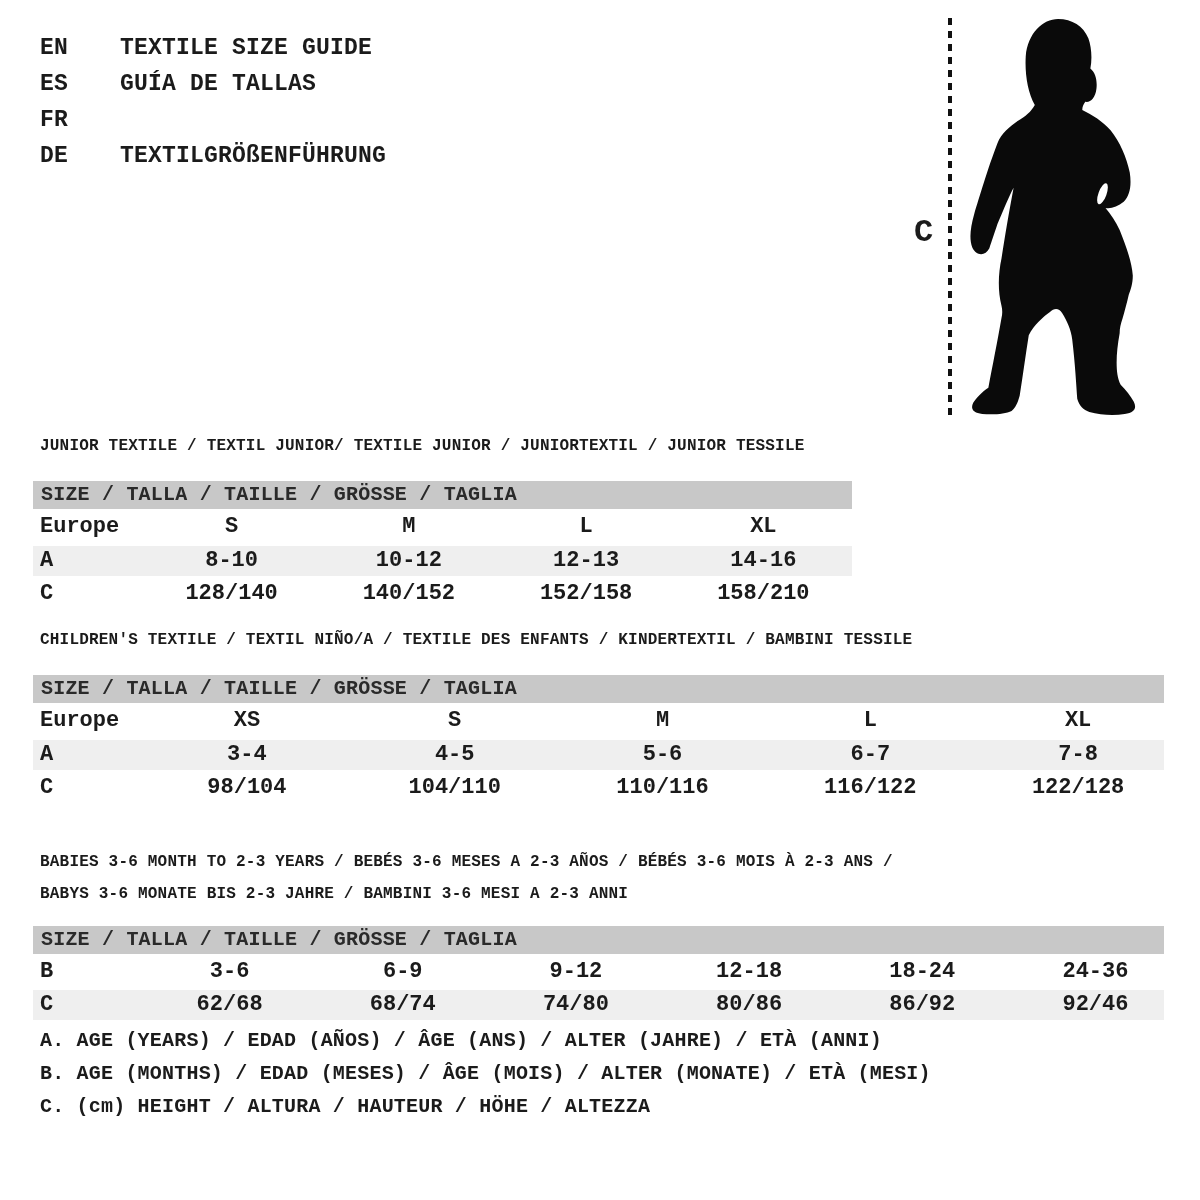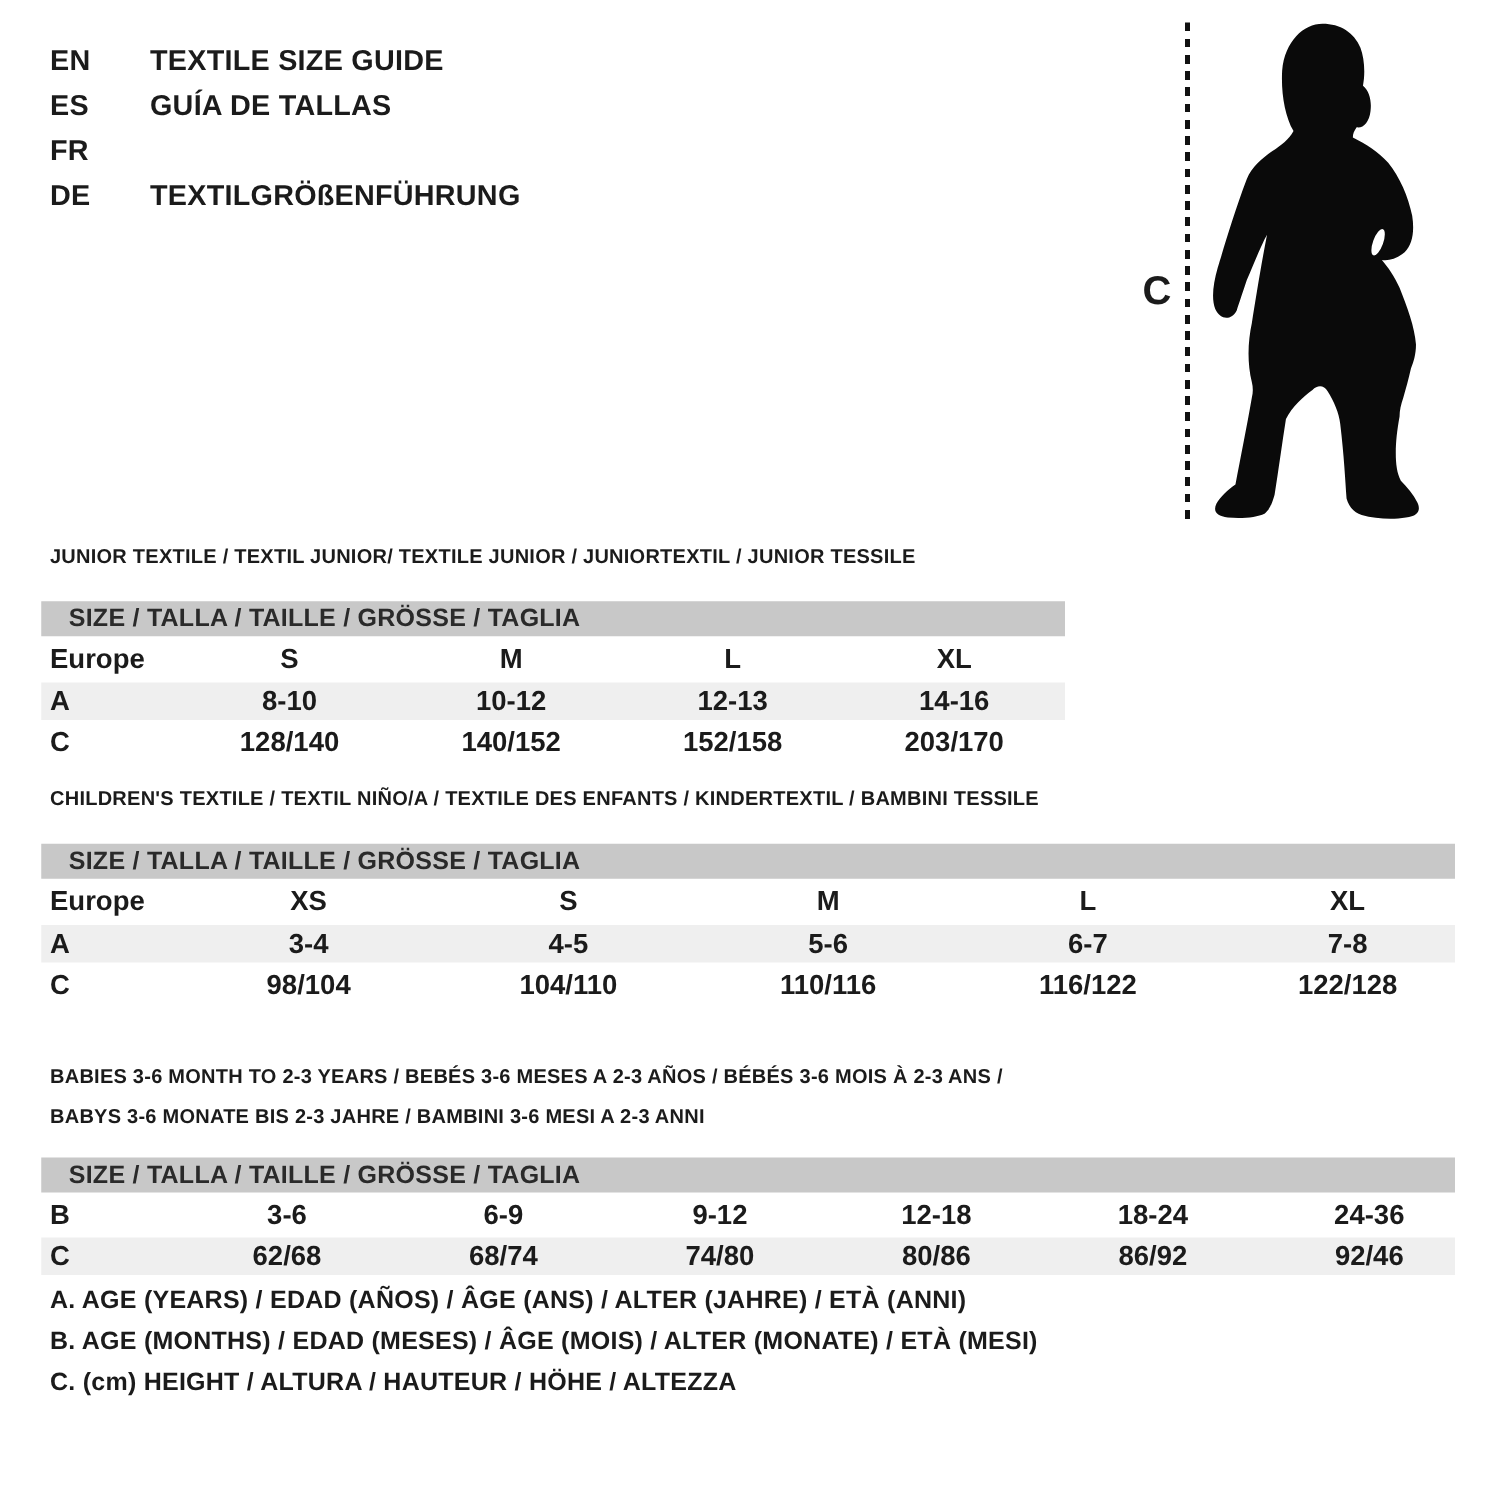--- a/index.html
+++ b/index.html
@@ -1,19 +1,19 @@
 <!DOCTYPE html>
 <html><head>
 <meta charset="utf-8">
 <style>
   html,body { margin:0; padding:0; background:#ffffff; }
   .canvas {
     position:relative; width:1164px; height:1200px;
     background:var(--bg,#fff);
-    font-family:Liberation Sans, sans-serif;
+    font-family:Liberation Mono, monospace;
     font-weight:bold;
     color:var(--text,#1b1b1b);
     overflow:hidden;
   }
 
   
   .lang-header { position:absolute; left:40px; top:30px; }
   .lang-row  { display:flex; line-height:36px; font-size:23px; letter-spacing:.2px; }
   .lang-code { width:80px; flex:0 0 80px; }
 
@@ -31,21 +31,21 @@
   .sec-children { top:624px; }
   .sec-babies   { top:846px; }
   .sec-title { font-size:16px; line-height:32px; letter-spacing:.2px; white-space:nowrap; }
 
   .table { position:absolute; left:-7px; top:51px; }
   .sec-junior   .table { width:819px; }
   .sec-children .table { width:1149px; }
   .sec-babies   .table { width:1149px; top:80px; }
 
   .size-bar {
-    height:28px; line-height:28px; margin-bottom:3px; padding-left:22px;
+    height:28px; line-height:28px; margin-bottom:3px; padding-left:8px;
     background:var(--bar,#c8c8c8); font-size:20px; color:#2a2a2a;
     letter-spacing:.2px;
   }
   .trow { display:flex; height:30px; line-height:30px; font-size:22px; margin-bottom:3px; }
   .trow.head { margin-bottom:4px; }
   .trow.shaded { background:var(--shade,#efefef); }
   .tlabel { flex:0 0 110px; width:110px; padding-left:7px; box-sizing:border-box; }
   .tcell  { flex:1; text-align:center; }
 
   
@@ -144,21 +144,21 @@
           <span class="tcell">8-10</span>
           <span class="tcell">10-12</span>
           <span class="tcell">12-13</span>
           <span class="tcell">14-16</span>
         </div>
         <div class="trow">
           <span class="tlabel">C</span>
           <span class="tcell">128/140</span>
           <span class="tcell">140/152</span>
           <span class="tcell">152/158</span>
-          <span class="tcell">203/170</span>
+          <span class="tcell">158/210</span>
         </div>
       </div>
     </section>
   <section class="sec sec-children">
       <div class="sec-title">
         <div>CHILDREN'S TEXTILE / TEXTIL NIÑO/A / TEXTILE DES ENFANTS / KINDERTEXTIL / BAMBINI TESSILE</div>
       </div>
       <div class="table">
         <div class="size-bar">SIZE / TALLA / TAILLE / GRÖSSE / TAGLIA</div>
         <div class="trow head">

